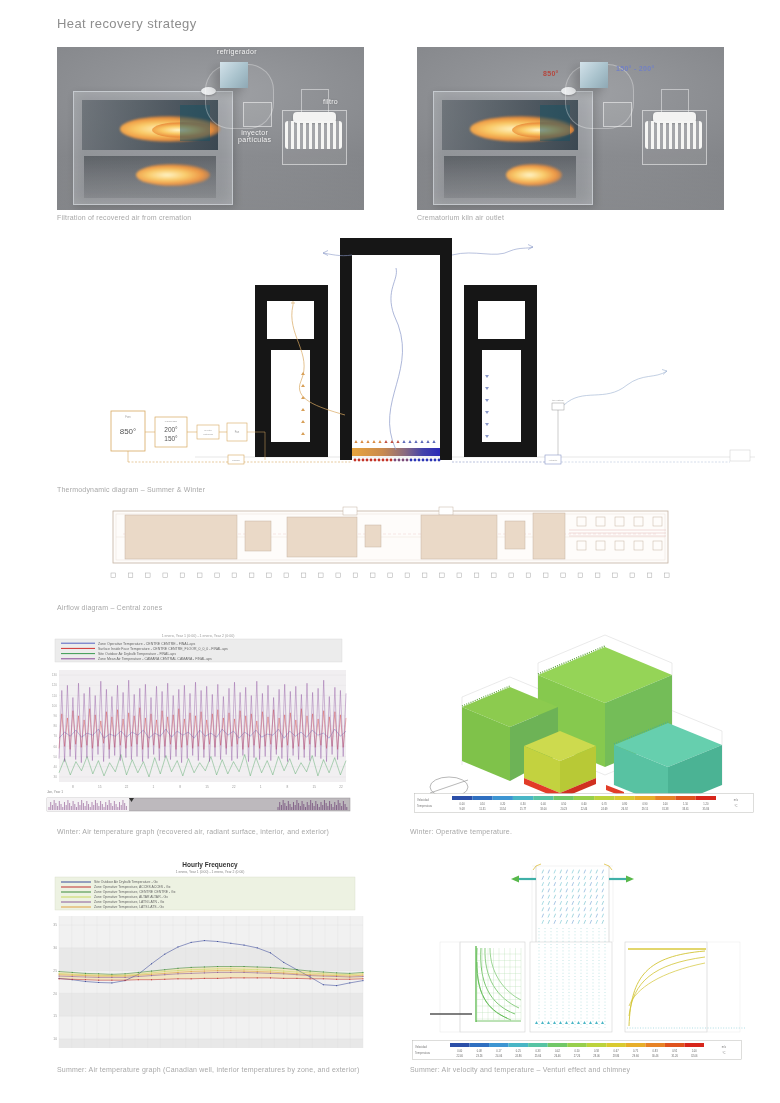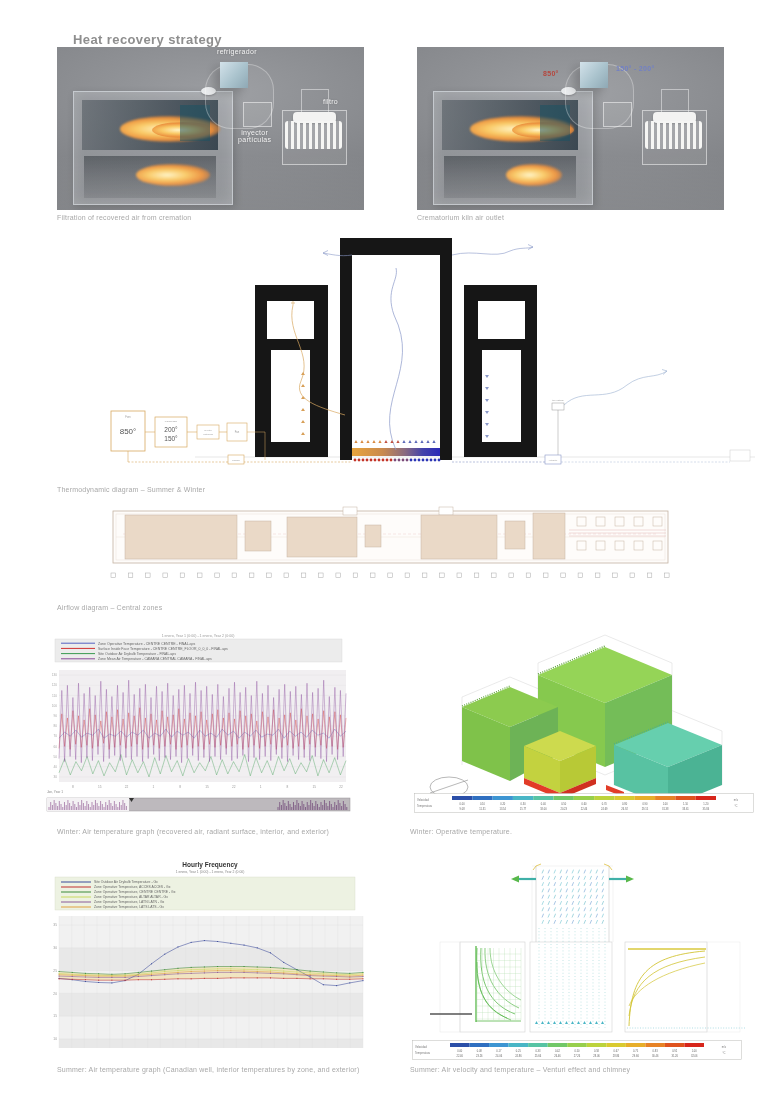--- a/index.html
+++ b/index.html
@@ -1,17 +1,17 @@
 <!DOCTYPE html>
 <html><head>
 <meta charset="utf-8">
 <style>
   html,body{margin:0;padding:0;background:#ffffff;}
   .sheet{position:relative;width:780px;height:1103px;background:#fff;font-family:"Liberation Sans",sans-serif;overflow:hidden;}
-  .title{position:absolute;left:57px;top:16px;margin:16px;font-size:13px;font-weight:700;color:#8e8e8e;letter-spacing:.4px;}
+  .title{position:absolute;left:57px;top:16px;margin:0;font-size:13px;font-weight:400;color:#8e8e8e;letter-spacing:.4px;}
   .caption{position:absolute;font-size:7px;color:#a8a8a8;letter-spacing:.2px;}
   svg{position:absolute;overflow:visible;}
   
   .render{position:absolute;width:307px;height:163px;overflow:hidden;
     background:radial-gradient(130% 95% at 50% 28%, #9a9ca0 0%, #84868a 55%, #6f7175 100%);}
   .render:after{content:"";position:absolute;left:0;bottom:0;width:100%;height:34%;
     background:linear-gradient(180deg,rgba(255,255,255,0) 0%,rgba(255,255,255,.10) 100%);}
   .kiln{position:absolute;left:16px;top:44px;width:158px;height:112px;
     border:1px solid rgba(235,240,245,.55);background:rgba(212,219,227,.16);
     box-shadow:inset 0 0 14px rgba(255,255,255,.18), 2px 3px 8px rgba(0,0,0,.18);}

